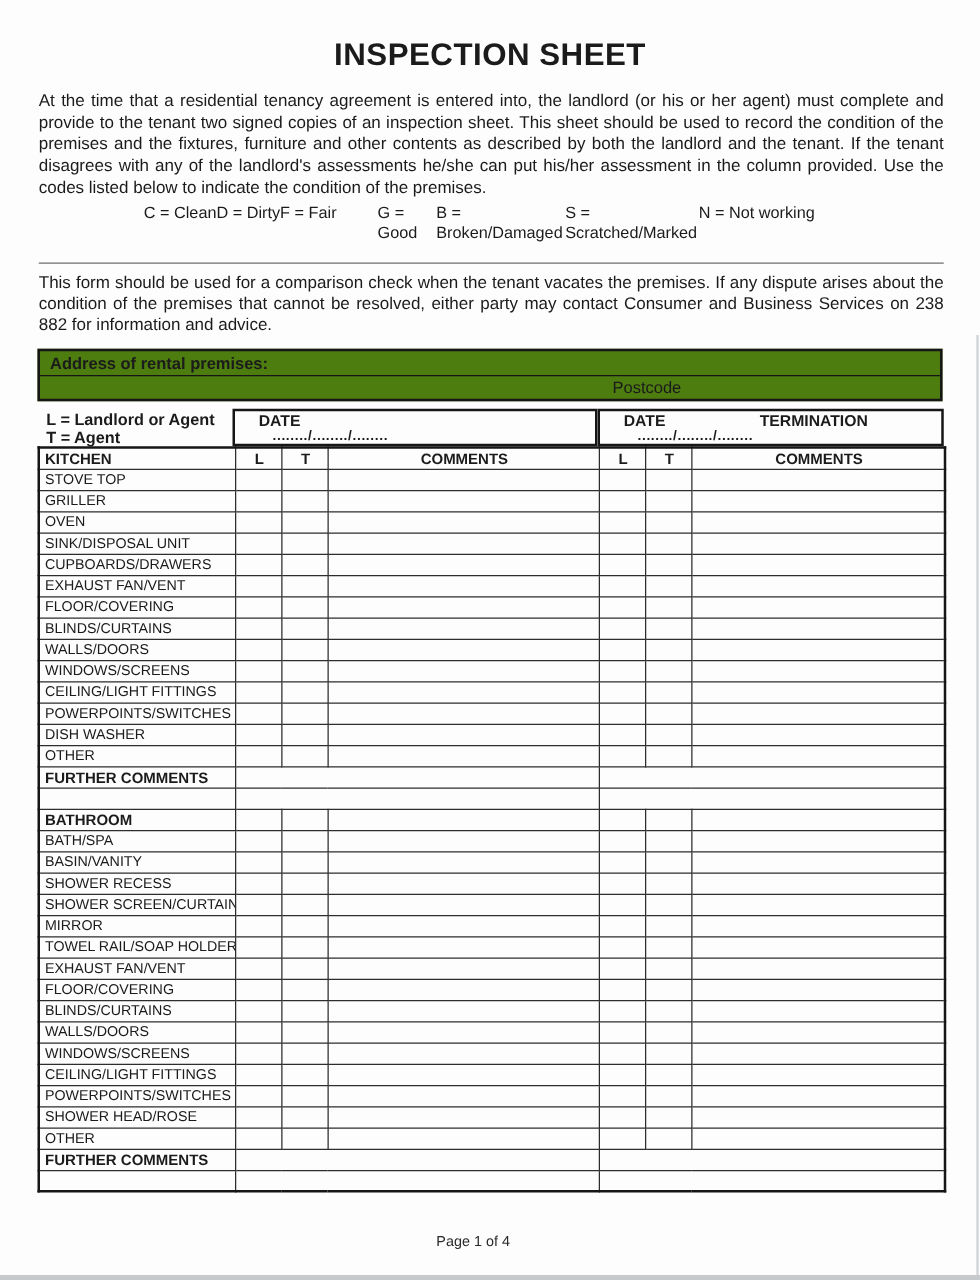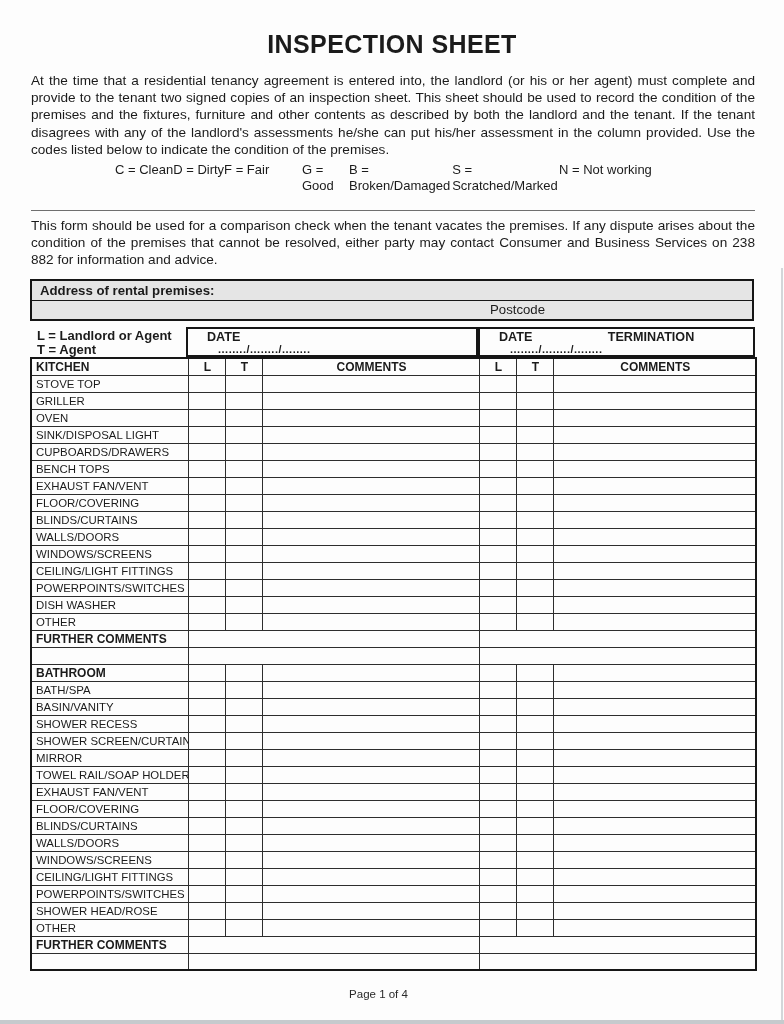--- a/index.html
+++ b/index.html
@@ -26,21 +26,21 @@
   .codes { top:162px; left:31px; width:724px; display:flex; font-size:13px; line-height:15.6px; }
   .codes .col { display:flex; flex-direction:row; }
   .codes .c1 { margin-left:84px; width:187px; }
   .codes .c2 { width:257px; }
   .codes .c3 { flex:1; }
 
   .divider { top:210px; left:31px; width:724px; height:0; border-top:1px solid #6f6f6f; }
 
   .address-box {
     top:279px; left:30px; width:720px;
-    border:2.5px solid #161616; background:#e5e5e5;
+    border:2.5px solid #161616; background:#4d7c0f;
   }
   .address-row1 {
     height:17px; border-bottom:1.5px solid #161616;
     font-weight:bold; font-size:13.2px; padding:1.5px 0 0 8px;
   }
   .address-row2 { height:17px; font-size:13.2px; padding:1.5px 0 0 458px; }
 
   .legend { top:329px; left:37px; font-weight:bold; font-size:13px; line-height:14px; }
 
   .hdr-box {
@@ -168,39 +168,30 @@
         <tr>
           <td>OVEN</td>
           <td></td>
           <td></td>
           <td></td>
           <td></td>
           <td></td>
           <td></td>
         </tr>
         <tr>
-          <td>SINK/DISPOSAL LIGHT</td>
+          <td>SINK/DISPOSAL UNIT</td>
           <td></td>
           <td></td>
           <td></td>
           <td></td>
           <td></td>
           <td></td>
         </tr>
         <tr>
           <td>CUPBOARDS/DRAWERS</td>
-          <td></td>
-          <td></td>
-          <td></td>
-          <td></td>
-          <td></td>
-          <td></td>
-        </tr>
-        <tr>
-          <td>BENCH TOPS</td>
           <td></td>
           <td></td>
           <td></td>
           <td></td>
           <td></td>
           <td></td>
         </tr>
         <tr>
           <td>EXHAUST FAN/VENT</td>
           <td></td>

